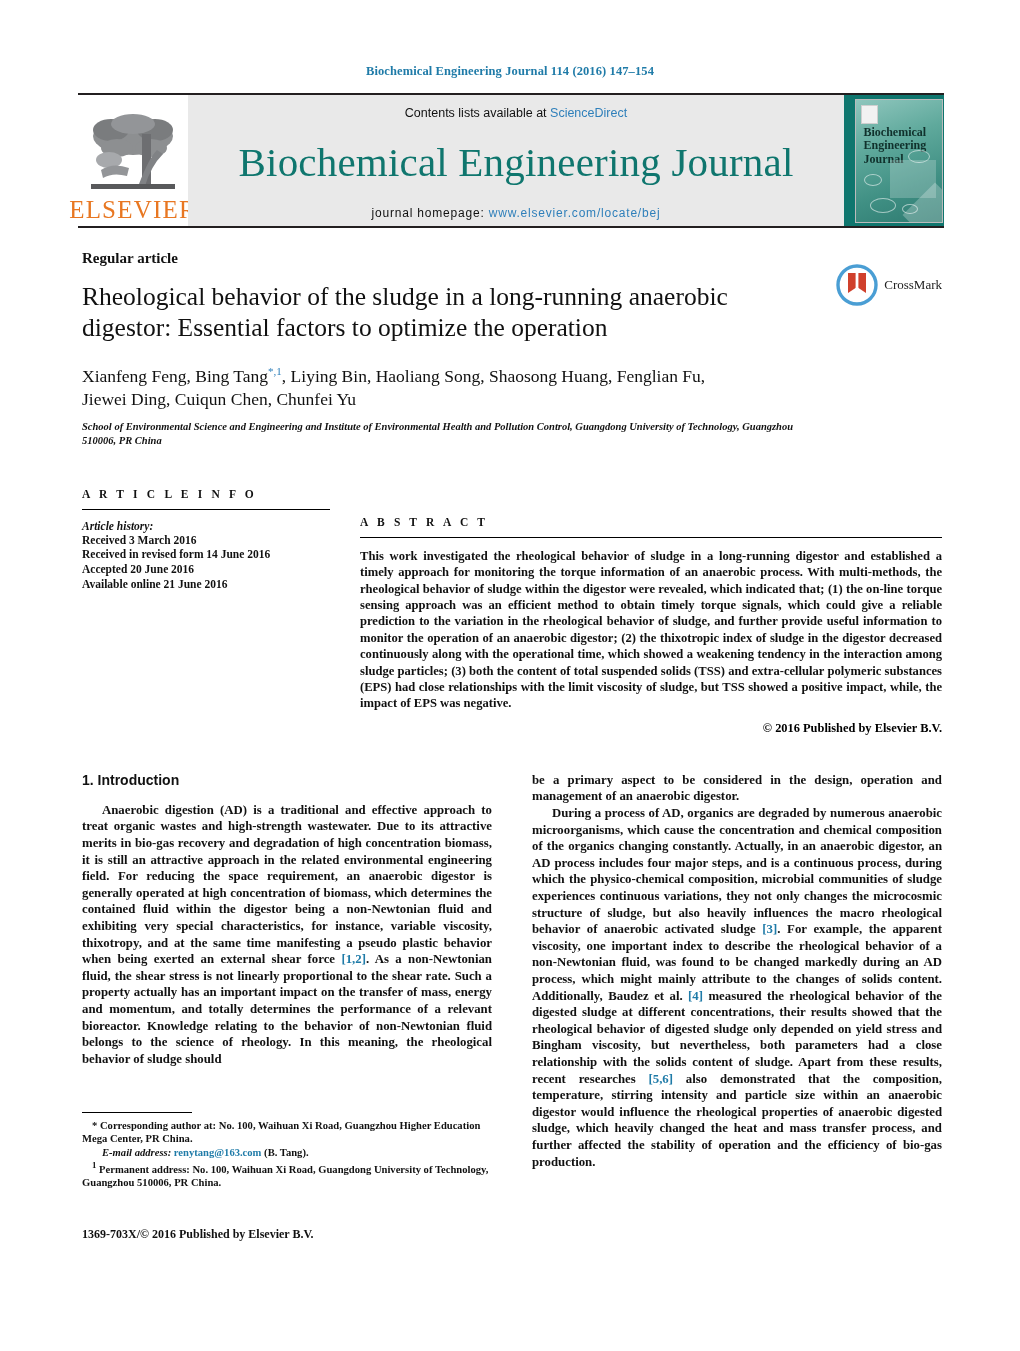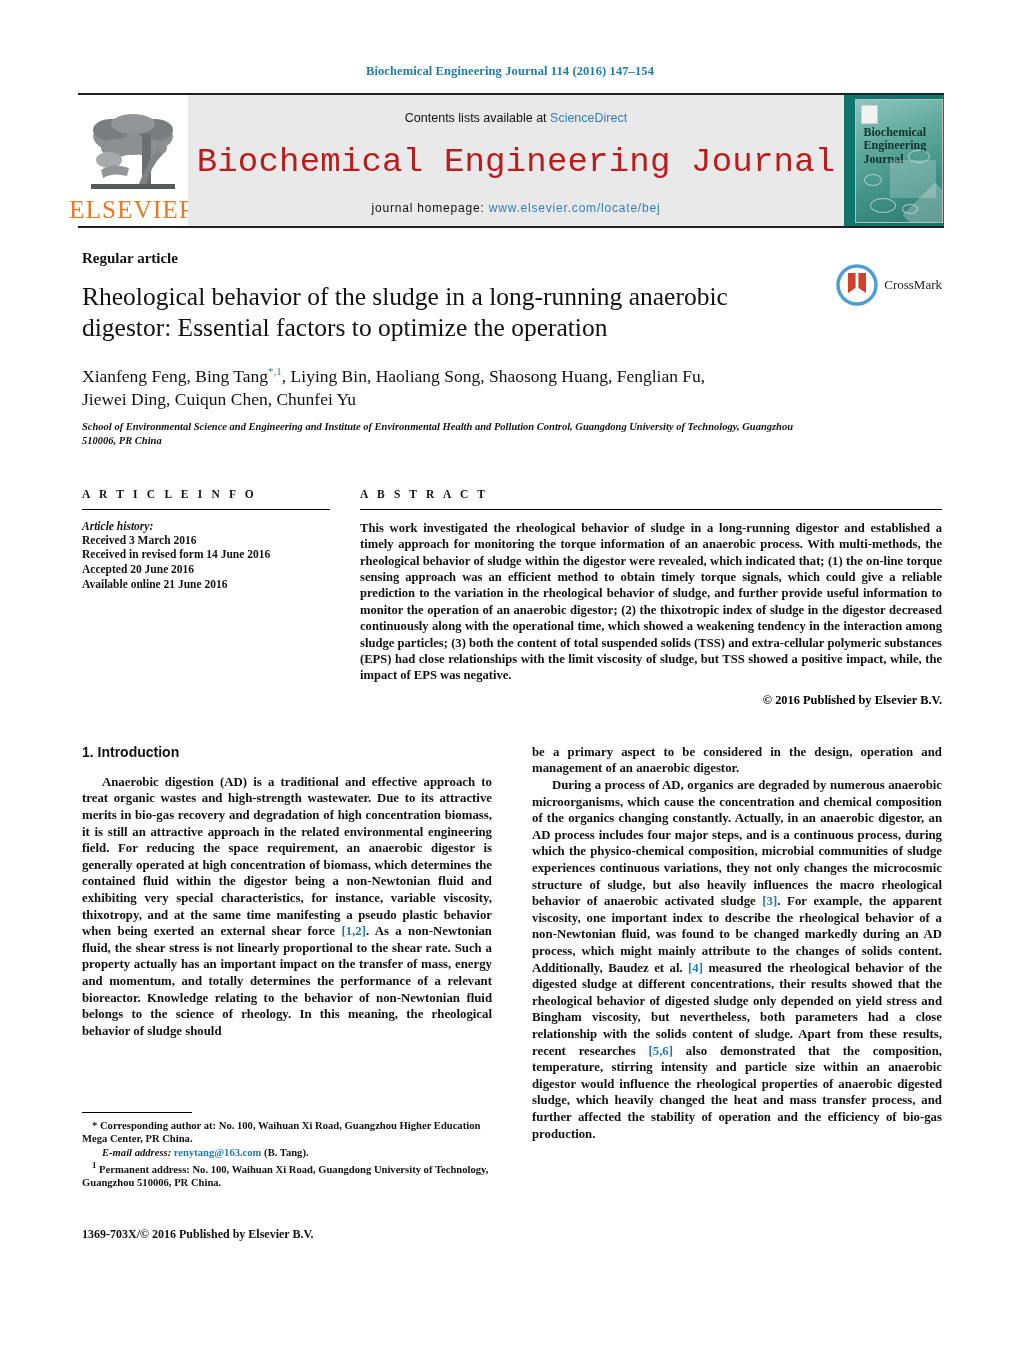--- a/index.html
+++ b/index.html
@@ -63,23 +63,23 @@
     padding: 8px 0 6px 0;
   }
   .contents-line {
     font-family: "Liberation Sans", sans-serif;
     font-size: 12.5px;
     color: #111;
     margin-top: 2px;
   }
   .contents-line a { color:#2e7fba; text-decoration:none; }
   .journal-name {
-    font-family: Liberation Mono, monospace;
-    font-size: 34px;
-    color: #b91c1c;
+    font-family: Liberation Serif, serif;
+    font-size: 41px;
+    color: #0f766e;
     margin: 18px 0 20px 0;
     letter-spacing: .2px;
   }
   .homepage {
     font-family: "Liberation Sans", sans-serif;
     font-size: 12px;
     letter-spacing: .8px;
     color: #111;
   }
   .homepage .url { color:#2e7fba; }
@@ -151,21 +151,21 @@
   .crossmark {
     position:absolute; right:0; top:14px;
     display:flex; align-items:center; gap:6px;
   }
   .cm-logo { width:42px; height:42px; display:block; }
   .cm-word { font-family:"Liberation Serif", serif; font-size:13px; color:#222; }
 
   
   .infoabs { margin: 40px 78px 0 82px; display:flex; gap:30px; }
   .col-info { width: 248px; flex:0 0 248px; }
-  .col-abs  { flex: 1 1 auto; }
+  .col-abs  { flex: 1 1 auto; margin-top: 28px; }
   .sec-label {
     font-family:"Liberation Serif", serif;
     font-size: 11.5px; font-weight: bold; letter-spacing: 3.2px;
     color:#111; margin-bottom: 9px;
   }
   .hrule { border-top: 1px solid #000; margin-bottom: 10px; }
   .info-head {
     font-style: italic; font-weight:bold; font-size: 11.5px; color:#111; margin-bottom:1px;
   }
   .info-line { font-size: 11.5px; line-height: 14.6px; color:#111; font-weight:600; }

